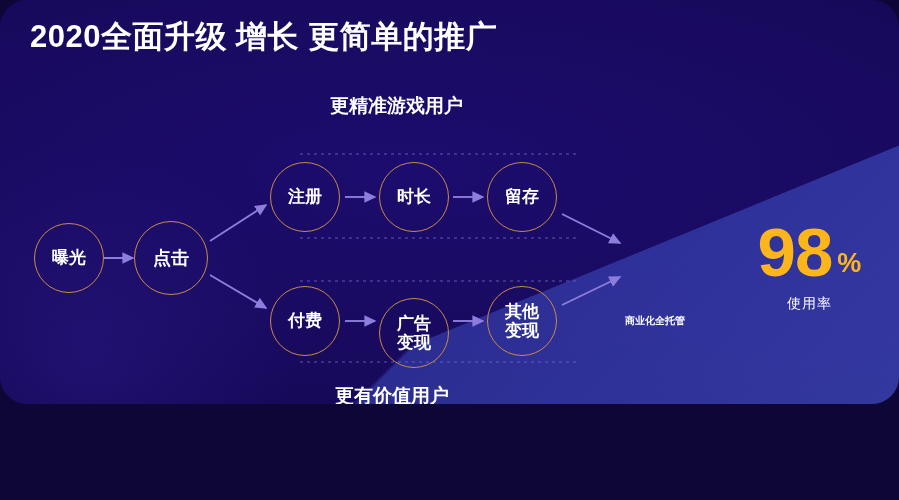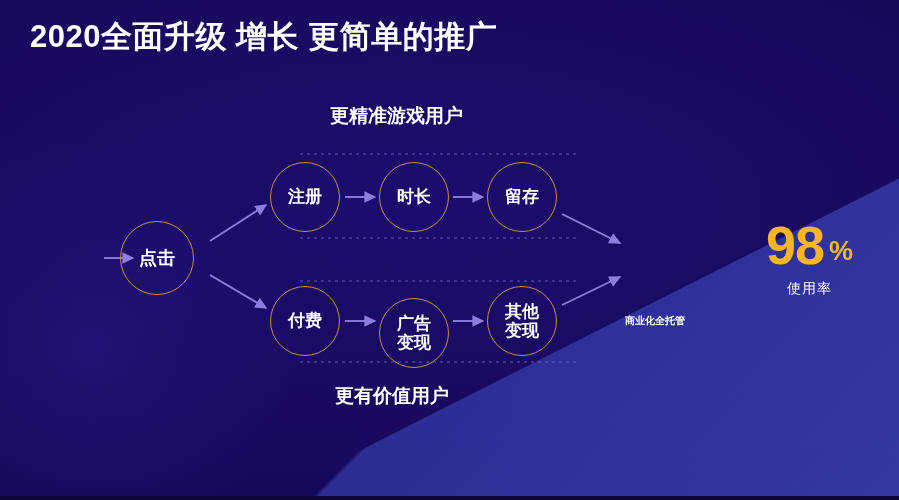--- a/index.html
+++ b/index.html
@@ -9,23 +9,24 @@
   }
   body {
     width: 899px;
     height: 500px;
     overflow: hidden;
     font-family: "Liberation Sans", "DejaVu Sans", sans-serif;
   }
   #slide {
     position: relative;
     width: 899px;
-    height: 496px;
+    height: 404px;
     background: radial-gradient(ellipse 120% 90% at 45% 42%, #1c0c6e 0%, #190a60 45%, #140856 75%, #100644 100%);
     overflow: hidden;
+    border-radius: 27px;
   }
   
   .wedge {
     position: absolute;
     inset: 0;
     background: linear-gradient(135deg, rgba(62,78,200,0) 0%, rgba(62,78,200,0) 58%, rgba(60,74,190,0.55) 58.4%, rgba(70,86,205,0.62) 100%);
     clip-path: polygon(100% 36%, 100% 100%, 30% 100%);
     pointer-events: none;
   }
   .glow-left {
@@ -46,21 +47,21 @@
     white-space: nowrap;
   }
   .group-label {
     position: absolute;
     font-size: 19px;
     font-weight: bold;
     color: #ffffff;
     white-space: nowrap;
     text-align: center;
   }
-  #label-top  { left: 330px; top: 103px; }
+  #label-top  { left: 330px; top: 93px; }
   #label-bot  { left: 335px; top: 383px; }
 
   svg#connectors {
     position: absolute;
     left: 0; top: 0;
     width: 899px; height: 500px;
     pointer-events: none;
   }
   .node {
     position: absolute;
@@ -100,21 +101,21 @@
     font-size: 10px;
     font-weight: bold;
     line-height: 1.35;
     white-space: nowrap;
   }
   .stat {
     position: absolute;
     text-align: center;
   }
   .stat-num {
-    font-size: 54px;
+    font-size: 69px;
     font-weight: bold;
     color: #fcb61b;
     letter-spacing: -1px;
     line-height: 1;
     display: inline-block;
     vertical-align: baseline;
   }
   .stat-pct {
     font-size: 27px;
     font-weight: bold;
@@ -166,21 +167,24 @@
     <line x1="345" y1="197" x2="375" y2="197" stroke="#8d7ede" stroke-width="1.9" marker-end="url(#ah)"></line>
     <line x1="453" y1="197" x2="483" y2="197" stroke="#8d7ede" stroke-width="1.9" marker-end="url(#ah)"></line>
 
     <line x1="345" y1="321" x2="375" y2="321" stroke="#8d7ede" stroke-width="1.9" marker-end="url(#ah)"></line>
     <line x1="453" y1="321" x2="483" y2="321" stroke="#8d7ede" stroke-width="1.9" marker-end="url(#ah)"></line>
 
     <line x1="562" y1="214" x2="620" y2="243" stroke="#8d7ede" stroke-width="1.9" marker-end="url(#ah)"></line>
     <line x1="562" y1="305" x2="620" y2="277" stroke="#8d7ede" stroke-width="1.9" marker-end="url(#ah)"></line>
   </svg>
 
-  <div class="node node-xl" style="left:120px; top:221px;">
+  <div class="node node-lg" style="left:34px; top:223px;">
+    <span class="ntext">曝光</span>
+  </div>
+  <div class="node node-xl" style="left:134px; top:221px;">
     <span class="ntext">点击</span>
   </div>
 
   <div class="node node-lg" style="left:270px; top:162px;">
     <span class="ntext">注册</span>
   </div>
   <div class="node node-lg" style="left:487px; top:162px;">
     <span class="ntext">留存</span>
   </div>
   <div class="node node-lg" style="left:379px; top:162px;">

